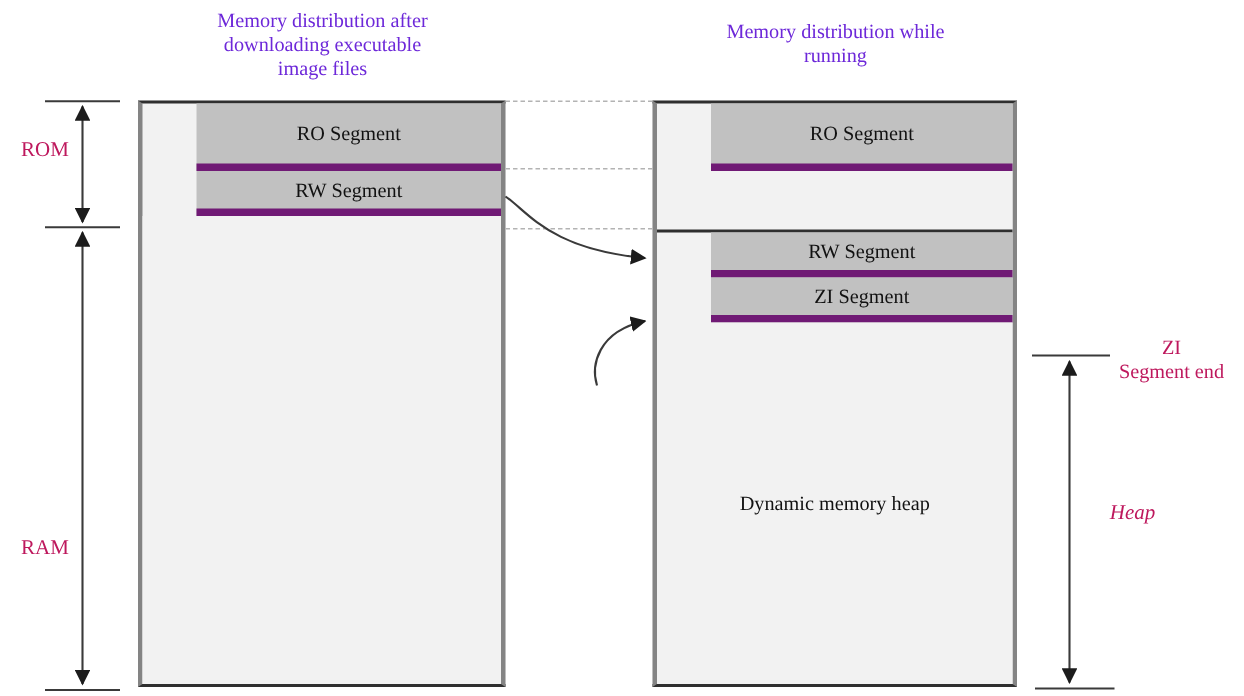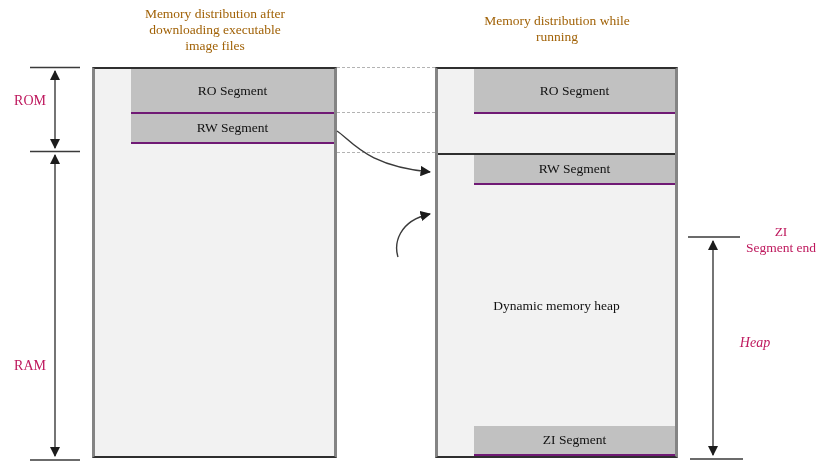--- a/index.html
+++ b/index.html
@@ -16,21 +16,21 @@
     height: 464px;
     background: #ffffff;
     overflow: hidden;
   }
 
   .title {
     position: absolute;
     text-align: center;
     font-size: 13.5px;
     line-height: 16px;
-    color: #a16207;
+    color: #6d28d9;
     white-space: pre-line;
   }
   .left-title  { left: 90px;  top: 6px;  width: 250px; }
   .right-title { left: 432px; top: 13px; width: 250px; }
 
   .memcol {
     position: absolute;
     top: 67px;
     height: 391px;
     border-left: 3px solid #848484;
@@ -45,21 +45,21 @@
   .right-col { left: 435px; width: 243px; }
 
   .seg {
     display: flex;
     align-items: center;
     justify-content: center;
     font-size: 13.5px;
     color: #111111;
     flex: 0 0 auto;
   }
-  .seg.grey  { background: #c1c1c1; border-bottom: 2px solid #701a75; margin-left: 36px; }
+  .seg.grey  { background: #c1c1c1; border-bottom: 5px solid #701a75; margin-left: 36px; }
   .seg.light { background: #f2f2f2; }
   .seg.divided { border-bottom: 2px solid #2f2f2f; }
   .seg.fill  { flex: 1 1 auto; }
 
   .h45 { height: 45px; }
   .h41 { height: 41px; }
   .h40 { height: 30px; }
 
   .dashed-connector {
     position: absolute;
@@ -114,25 +114,25 @@
   </div>
 
   <div class="memcol right-col">
     <div class="seg grey h45">
       <span>RO Segment</span>
     </div>
     <div class="seg light divided h41"></div>
     <div class="seg grey h40">
       <span>RW Segment</span>
     </div>
+    <div class="seg grey h40">
+      <span>ZI Segment</span>
+    </div>
     <div class="seg light fill">
       <span>Dynamic memory heap</span>
-    </div>
-    <div class="seg grey h40">
-      <span>ZI Segment</span>
     </div>
   </div>
 
   <div class="dashed-connector dash-1"></div>
   <div class="dashed-connector dash-2"></div>
   <div class="dashed-connector dash-3"></div>
 
   <div class="side-label rom-label">ROM</div>
   <div class="side-label ram-label">RAM</div>
   <div class="side-label heap-label">Heap</div>

